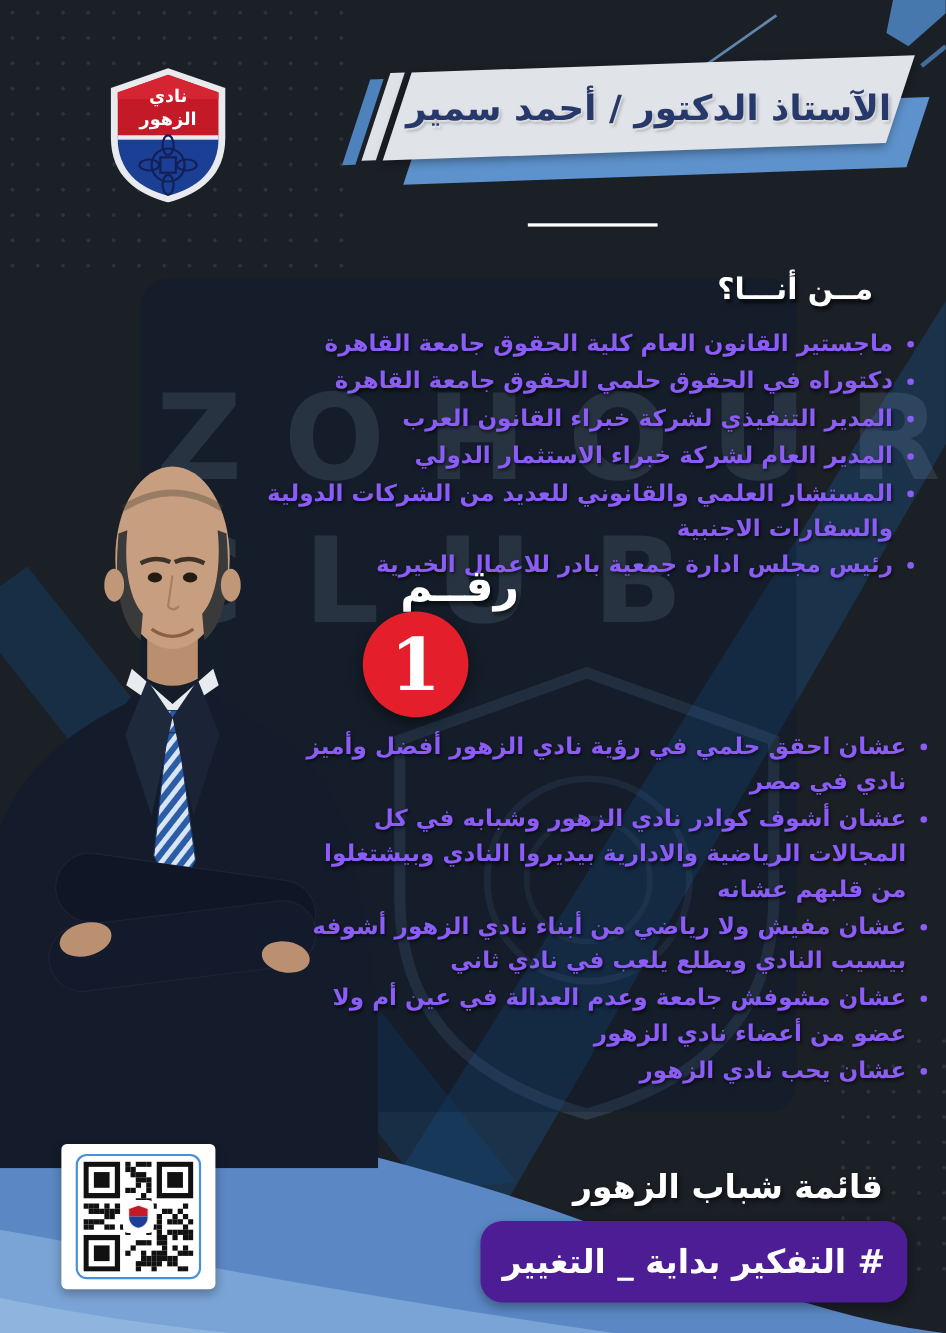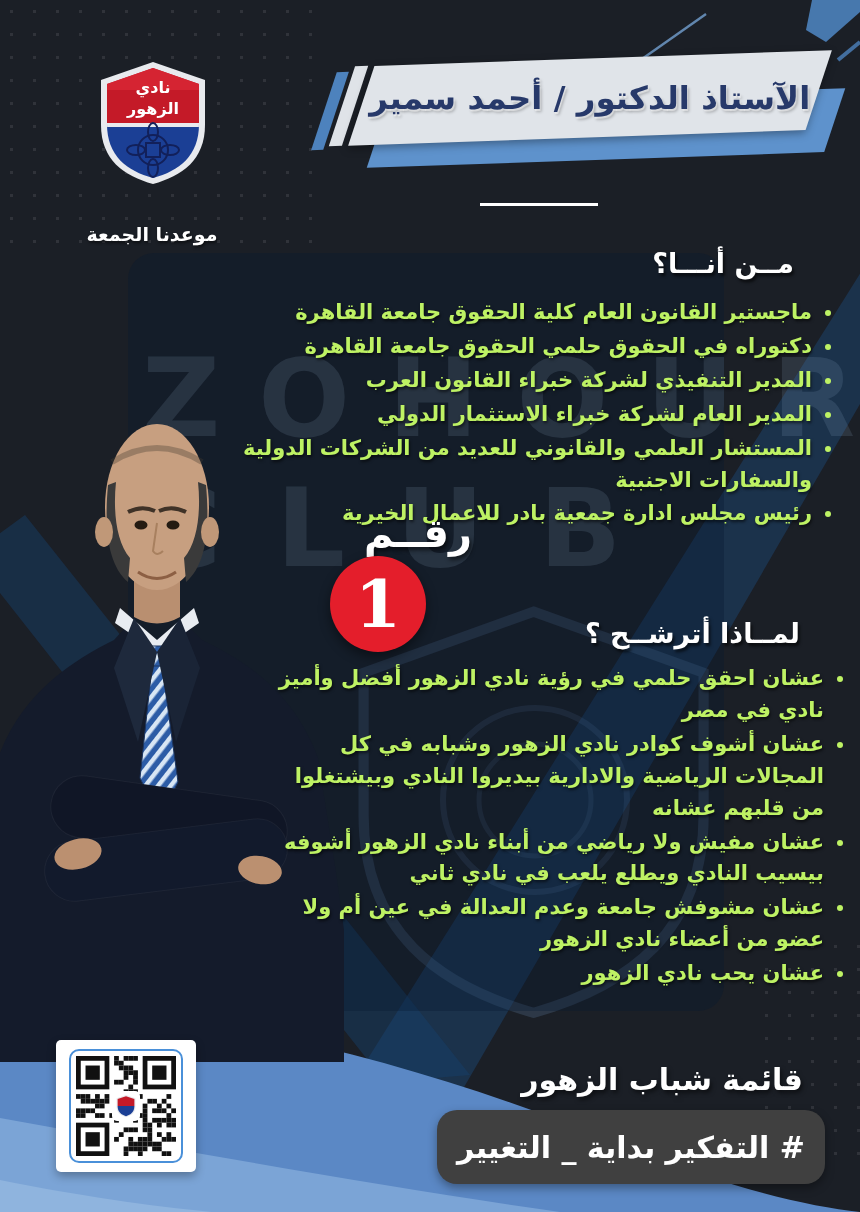--- a/index.html
+++ b/index.html
@@ -39,21 +39,21 @@
   .appoint{position:absolute;left:6px;top:223px;width:292px;text-align:center;z-index:6;
     font-size:19px;font-weight:bold;color:#ffffff;text-shadow:1px 2px 3px rgba(0,0,0,.55);}
   .date{position:absolute;left:6px;top:247px;width:292px;text-align:center;z-index:6;direction:ltr;
     font-size:19px;color:#eef3f8;text-shadow:1px 2px 3px rgba(0,0,0,.55);}
   
   .sec-head{position:absolute;z-index:6;font-size:27px;font-weight:bold;color:#ffffff;
     text-shadow:2px 3px 3px rgba(0,0,0,.6);white-space:nowrap;}
   .head-who{right:66px;top:248px;}
   .head-why{right:60px;top:618px;}
   .blist{position:absolute;z-index:6;margin:0;padding:0 22px 0 0;list-style:disc;}
-  .blist li{font-size:21px;font-weight:bold;color:#bef264;line-height:1.52;margin-bottom:2px;
+  .blist li{font-size:21px;font-weight:bold;color:#8b5cf6;line-height:1.52;margin-bottom:2px;
     text-shadow:1px 2px 3px rgba(0,0,0,.6);text-align:right;}
   .list-who{right:26px;top:297px;width:578px;}
   .list-why{right:14px;top:663px;width:548px;}
   
   .num-label{position:absolute;left:322px;top:510px;width:150px;z-index:6;
     font-size:40px;font-weight:bold;color:#ffffff;text-shadow:2px 3px 4px rgba(0,0,0,.6);}
   .num-circle{position:absolute;left:330px;top:556px;width:96px;height:96px;border-radius:50%;
     background:#e41e2b;z-index:6;display:flex;align-items:center;justify-content:center;
     box-shadow:0 5px 12px rgba(0,0,0,.45);}
   .num-circle span{font-family:"DejaVu Serif",serif;font-weight:bold;font-size:66px;color:#ffffff;line-height:1;}
@@ -64,21 +64,21 @@
   .band1{z-index:2;}
   .band2{z-index:4;}
   
   .qr-card{position:absolute;left:56px;top:1040px;width:140px;height:132px;background:#ffffff;border-radius:5px;
     z-index:6;display:flex;align-items:center;justify-content:center;box-shadow:0 4px 10px rgba(0,0,0,.3);}
   .qr-frame{position:relative;border:2.5px solid #4a90d9;border-radius:10px;padding:5px;line-height:0;}
   .qr-center{position:absolute;left:50%;top:50%;transform:translate(-50%,-50%);width:28px;height:30px;
     background:#ffffff;border-radius:5px;display:flex;align-items:center;justify-content:center;}
   .list-name{position:absolute;left:462px;top:1062px;width:400px;text-align:center;z-index:6;
     font-size:30px;font-weight:bold;color:#ffffff;text-shadow:2px 3px 4px rgba(0,0,0,.5);}
-  .hash-box{position:absolute;left:437px;top:1110px;width:388px;height:74px;background:#404040;border-radius:20px;
+  .hash-box{position:absolute;left:437px;top:1110px;width:388px;height:74px;background:#4c1d95;border-radius:20px;
     z-index:6;display:flex;align-items:center;justify-content:center;box-shadow:0 4px 10px rgba(0,0,0,.35);}
   .hash-box span{font-size:30px;font-weight:bold;color:#ffffff;white-space:nowrap;}
 </style>
 </head>
 <body>
 
 <div class="poster">
 
   <svg class="bg-svg" viewBox="0 0 860 1212">
     <polygon points="900,210 900,335 445,1120 362,1068" fill="#1c4a7a" opacity="0.45"></polygon>
@@ -177,38 +177,36 @@
     <g stroke="#12205a" fill="none" stroke-width="2">
       <circle cx="55" cy="90" r="15"></circle>
       <ellipse cx="55" cy="72" rx="5" ry="9"></ellipse>
       <ellipse cx="55" cy="108" rx="5" ry="9"></ellipse>
       <ellipse cx="38" cy="90" rx="9" ry="5"></ellipse>
       <ellipse cx="72" cy="90" rx="9" ry="5"></ellipse>
       <rect x="48" y="83" width="14" height="14"></rect>
     </g>
   </svg>
 
-  <div class="appoint">موعدنا الجمعة</div>
 
   <div class="sec-head head-who">مــن أنـــا؟</div>
   <ul class="blist list-who">
     <li>ماجستير القانون العام كلية الحقوق جامعة القاهرة</li>
     <li>دكتوراه في الحقوق حلمي الحقوق جامعة القاهرة</li>
     <li>المدير التنفيذي لشركة خبراء القانون العرب</li>
     <li>المدير العام لشركة خبراء الاستثمار الدولي</li>
     <li>المستشار العلمي والقانوني للعديد من الشركات الدولية والسفارات الاجنبية</li>
     <li>رئيس مجلس ادارة جمعية بادر للاعمال الخيرية</li>
   </ul>
 
   <div class="num-label">رقــم</div>
   <div class="num-circle">
     <span>1</span>
   </div>
 
-  <div class="sec-head head-why">لمــاذا أترشــح ؟</div>
   <ul class="blist list-why">
     <li>عشان احقق حلمي في رؤية نادي الزهور أفضل وأميز نادي في مصر</li>
     <li>عشان أشوف كوادر نادي الزهور وشبابه في كل المجالات الرياضية والادارية بيديروا النادي وبيشتغلوا من قلبهم عشانه</li>
     <li>عشان مفيش ولا رياضي من أبناء نادي الزهور أشوفه بيسيب النادي ويطلع يلعب في نادي ثاني</li>
     <li>عشان مشوفش جامعة وعدم العدالة في عين أم ولا عضو من أعضاء نادي الزهور</li>
     <li>عشان يحب نادي الزهور</li>
   </ul>
 
   <div class="qr-card">
     <div class="qr-frame">

